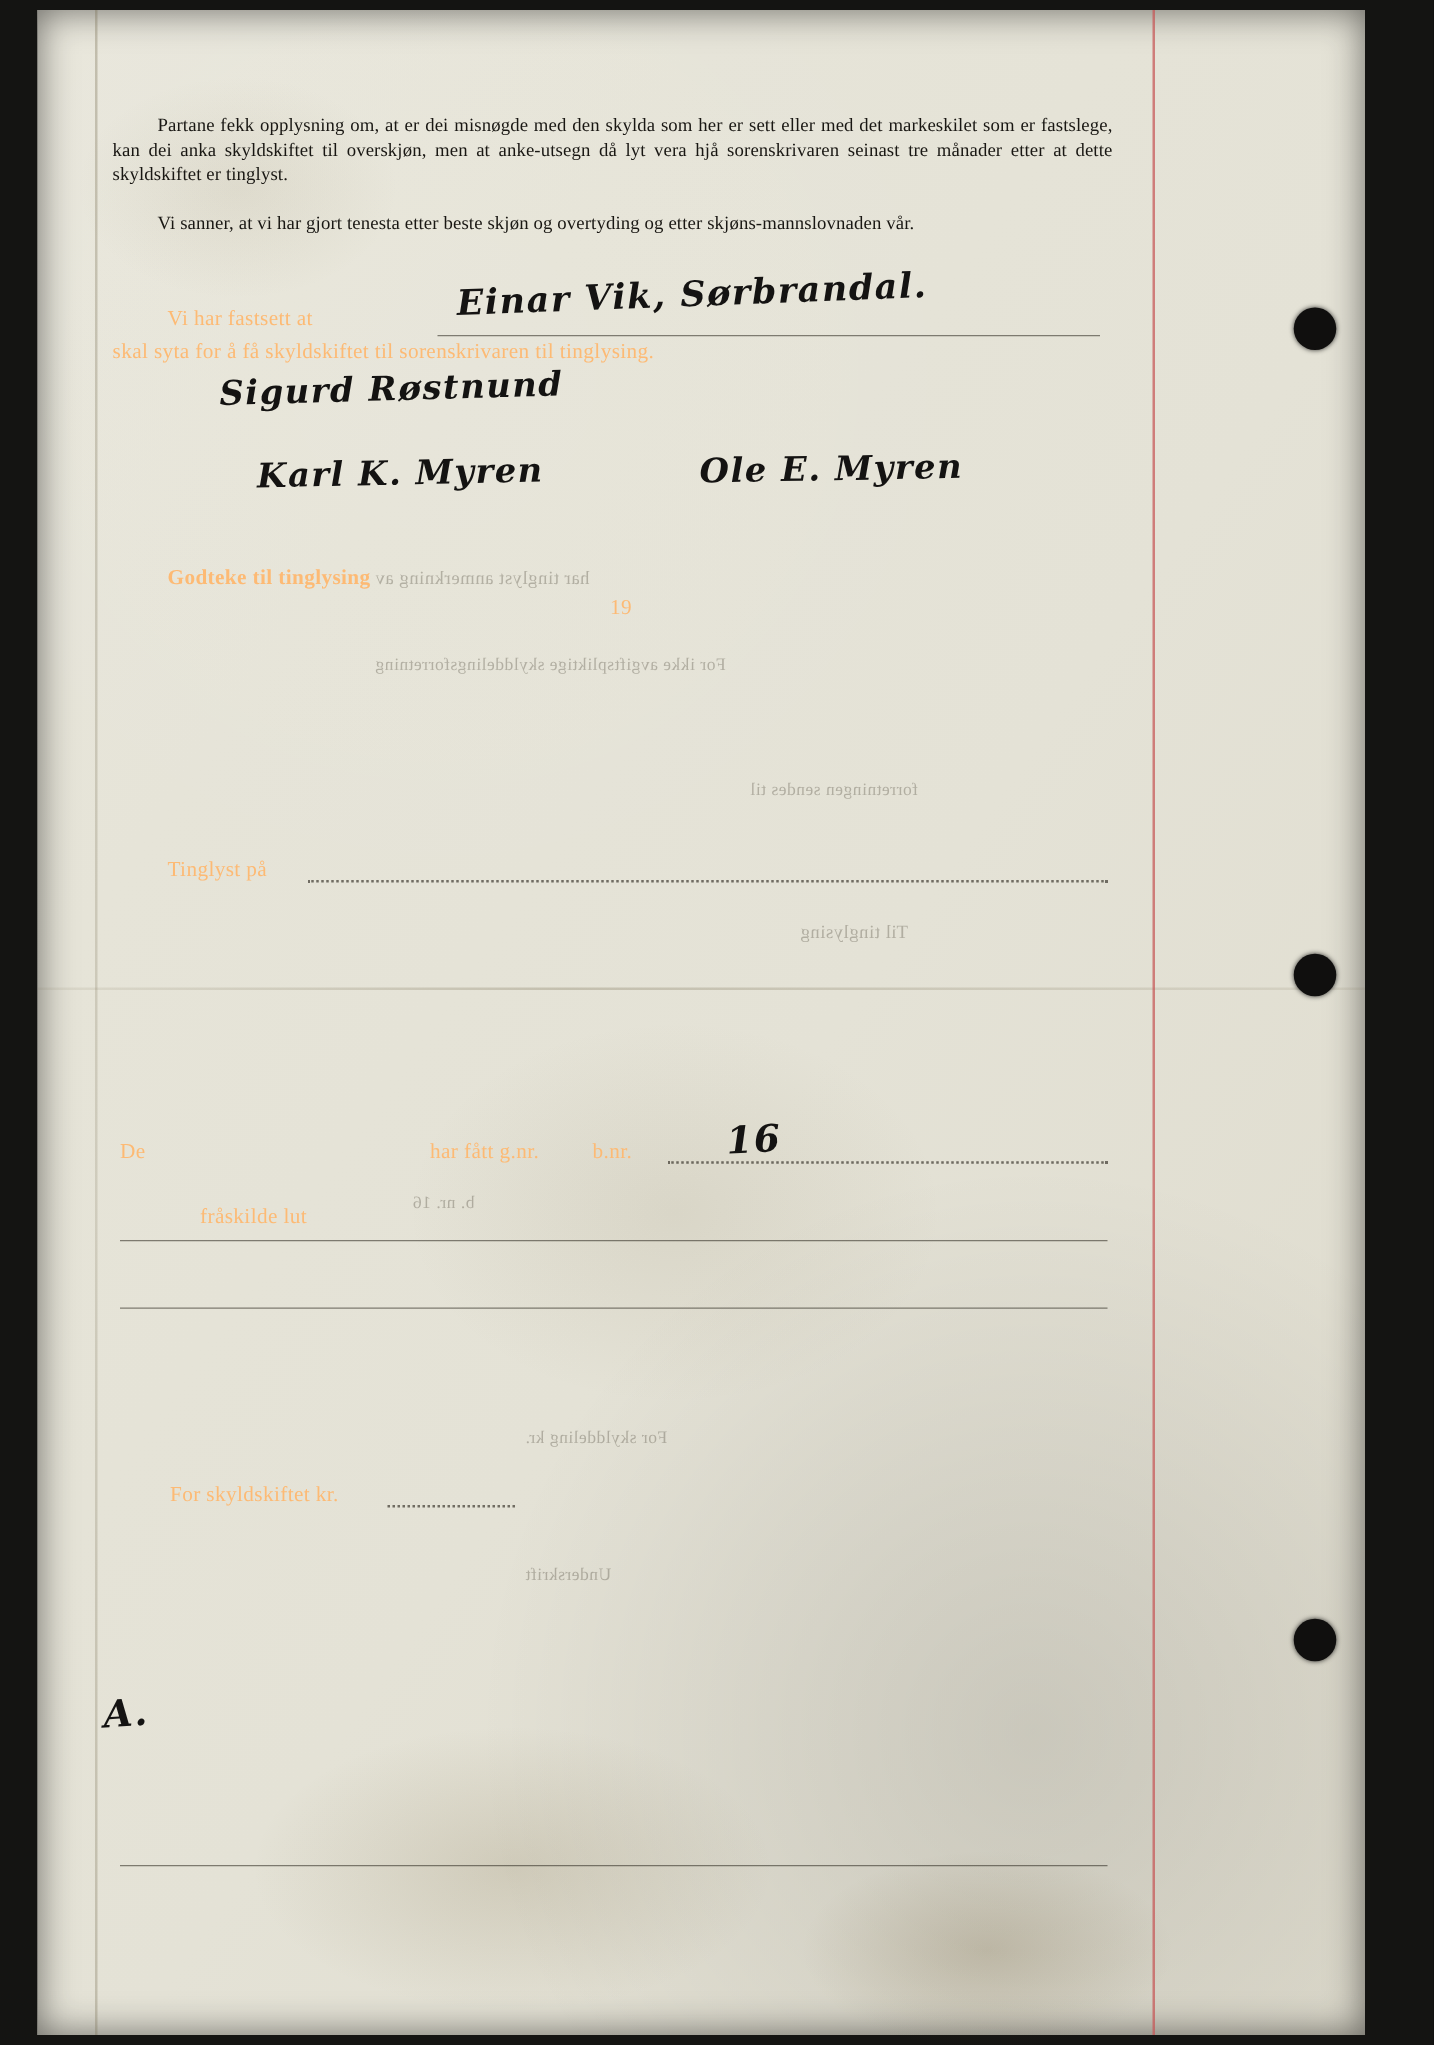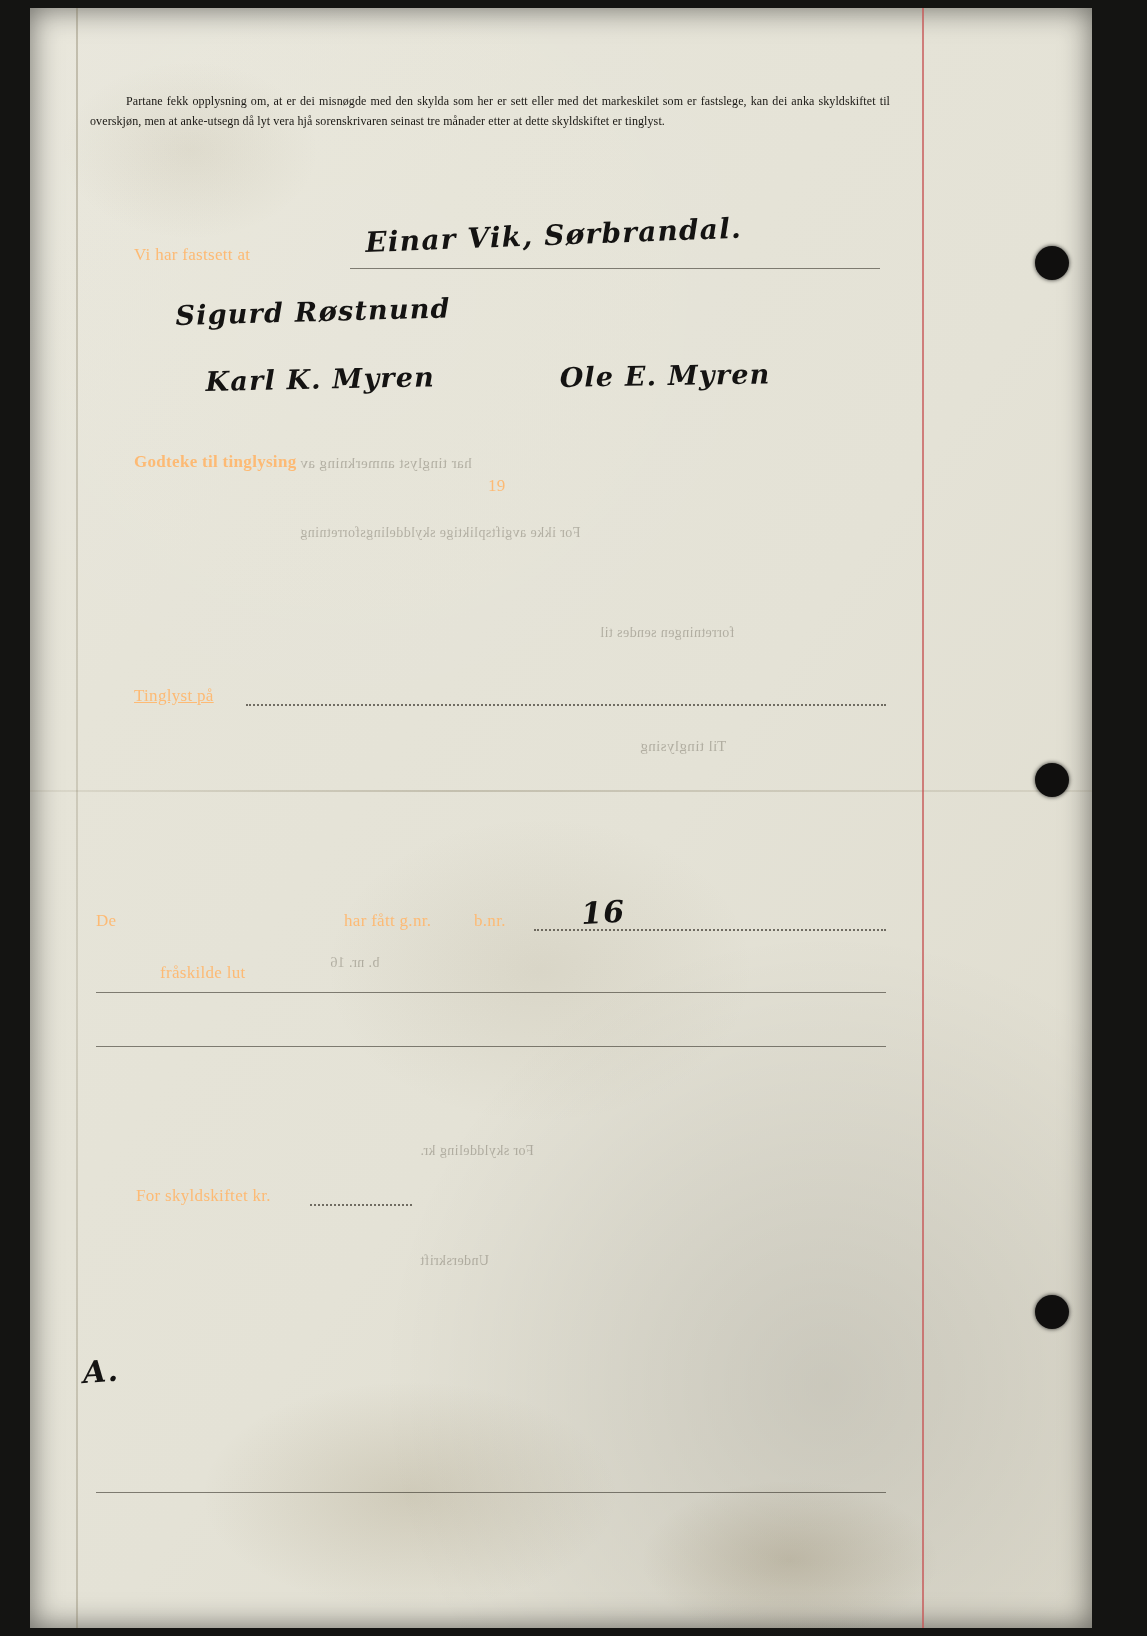--- a/index.html
+++ b/index.html
@@ -93,21 +93,21 @@
     white-space: nowrap;
     letter-spacing: 0.4px;
     pointer-events: none;
   }
 
   
   .typed {
     position: absolute;
     color: #191713;
     font-family: "Liberation Serif", serif;
-    font-size: 12px;
+    font-size: 15px;
     line-height: 19.5px;
     letter-spacing: 0.1px;
   }
   .typed .indent { display: inline-block; width: 36px; }
 
   .label {
     position: absolute;
     color: #fdba74;
     font-family: "Liberation Serif", serif;
     font-size: 17px;
@@ -159,34 +159,38 @@
   <div class="bleed" style="left:600px; top:625px; font-size:14px;">forretningen sendes til</div>
   <div class="bleed" style="left:640px; top:738px; font-size:15px;">Til tinglysing</div>
   <div class="bleed" style="left:330px; top:955px; font-size:14px;">b. nr. 16</div>
   <div class="bleed" style="left:420px; top:1143px; font-size:14px;">For skylddeling kr.</div>
   <div class="bleed" style="left:420px; top:1253px; font-size:14px;">Underskrift</div>
 
   <div class="typed" style="left:90px; top:92px; width:800px; text-align:justify;">
     <span class="indent"></span><span>Partane fekk opplysning om, at er dei misnøgde med den skylda som her er sett eller med det markeskilet som er fastslege, kan dei anka skyldskiftet til overskjøn, men at anke-utsegn då lyt vera hjå sorenskrivaren seinast tre månader etter at dette skyldskiftet er tinglyst.</span>
   </div>
 
+  <div class="typed" style="left:90px; top:170px; width:800px; text-align:justify;">
+    <span class="indent"></span><span>Vi sanner, at vi har gjort tenesta etter beste skjøn og overtyding og etter skjøns-mannslovnaden vår.</span>
+  </div>
 
   <div class="label" style="left:134px; top:245px;">Vi har fastsett at</div>
   <div class="rule" style="left:350px; top:268px; width:530px;"></div>
   <div class="hand" style="left:366px; top:226px; font-size:28px; transform: rotate(-2.2deg);">Einar Vik, Sørbrandal.</div>
 
+  <div class="label" style="left:90px; top:271px;">skal syta for å få skyldskiftet til sorenskrivaren til tinglysing.</div>
 
   <div class="hand" style="left:176px; top:300px; font-size:27px; transform: rotate(-1.6deg);">Sigurd Røstnund</div>
   <div class="hand" style="left:206px; top:366px; font-size:27px; transform: rotate(-1.2deg);">Karl K. Myren</div>
   <div class="hand" style="left:560px; top:362px; font-size:27px; transform: rotate(-1.0deg);">Ole E. Myren</div>
 
   <div class="label" style="left:134px; top:452px; font-weight:600;">Godteke til tinglysing</div>
   <div class="label" style="left:488px; top:476px;">19</div>
 
-  <div class="label" style="left:134px; top:686px;text-decoration:underline;">Tinglyst på</div>
+  <div class="label" style="left:134px; top:686px;">Tinglyst på</div>
   <div class="dots" style="left:246px; top:704px; width:640px;"></div>
 
   <div class="label" style="left:96px; top:911px;">De</div>
   <div class="label" style="left:160px; top:963px;">fråskilde lut</div>
   <div class="label" style="left:300px; top:911px;margin-left:44px;">har fått g.nr.</div>
   <div class="label" style="left:474px; top:911px;">b.nr.</div>
   <div class="dots" style="left:534px; top:929px; width:352px;"></div>
   <div class="hand" style="left:582px; top:896px; font-size:30px; transform: rotate(-3deg);">16</div>
 
   <div class="rule" style="left:96px; top:992px; width:790px;"></div>

